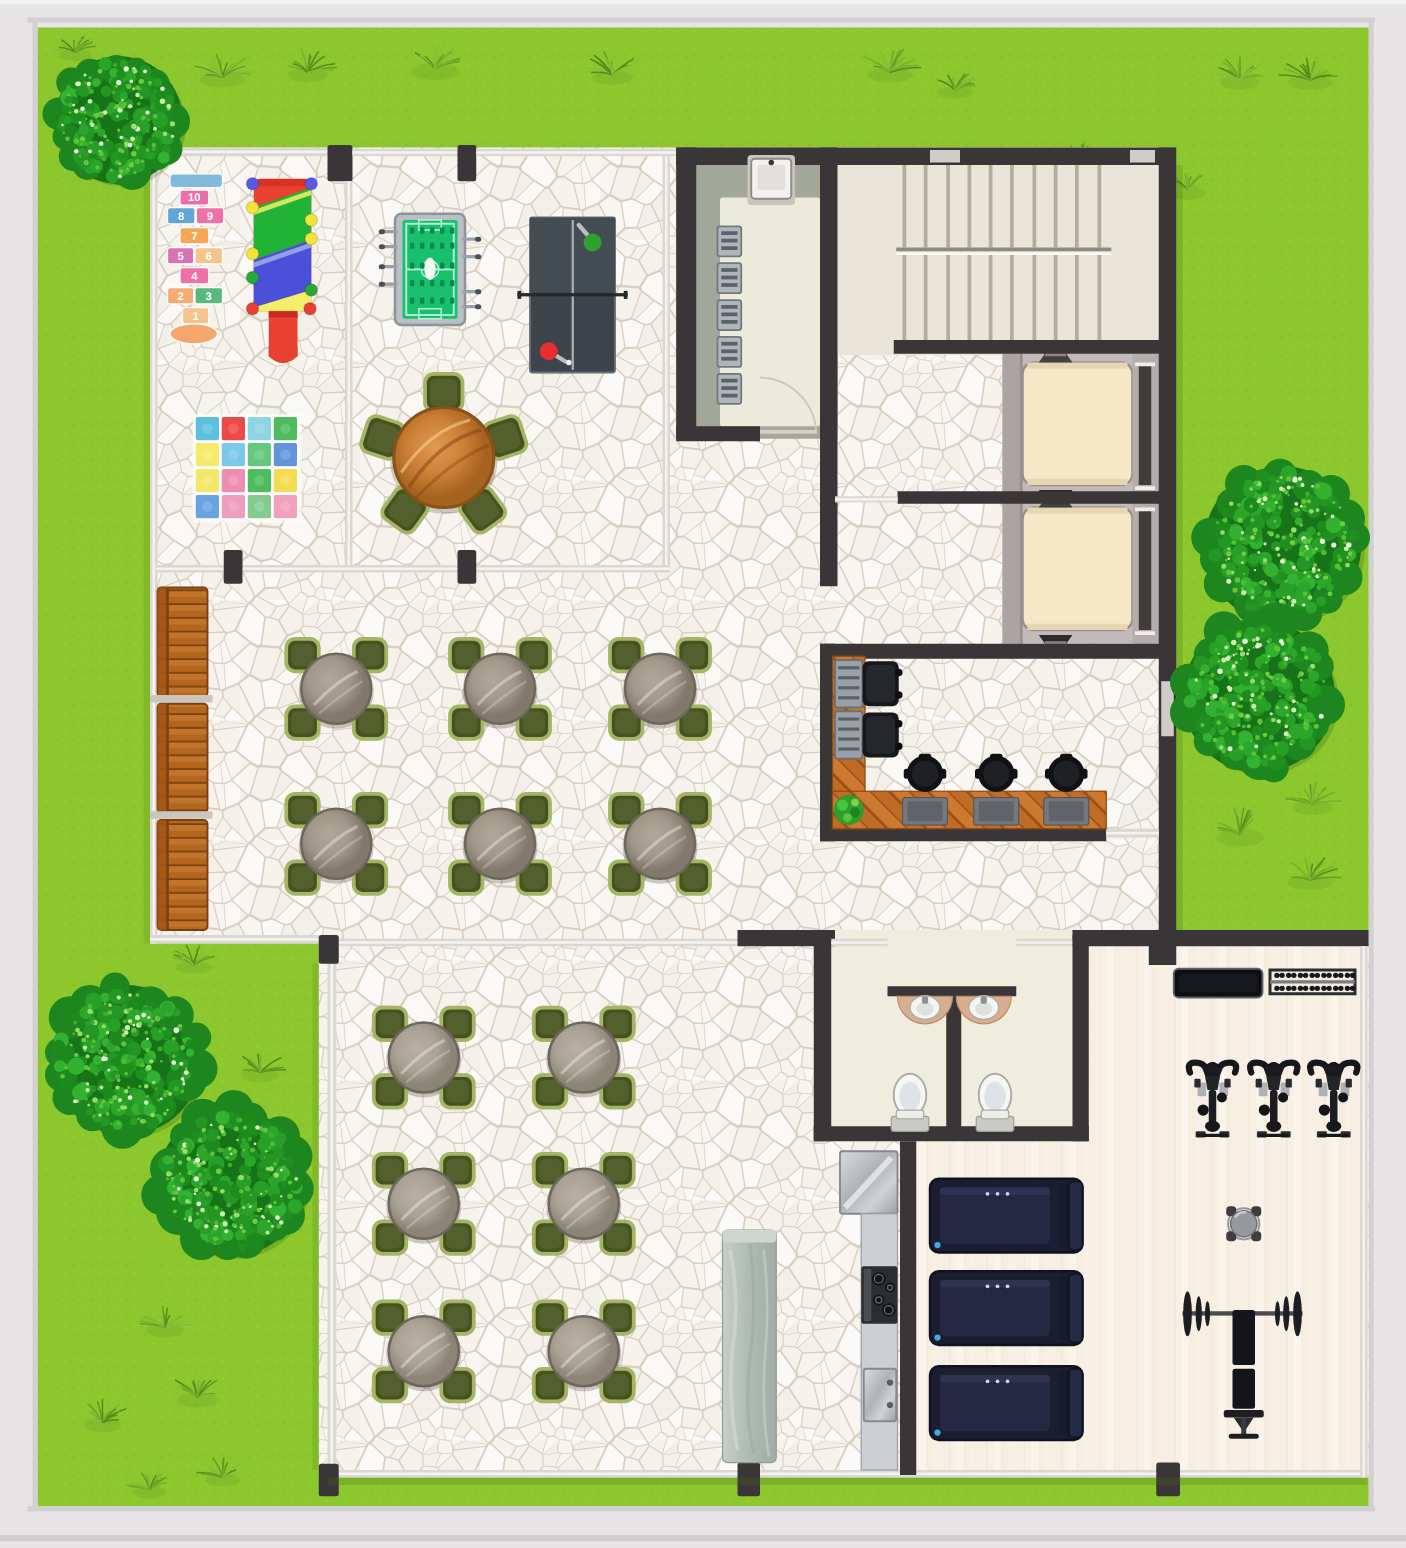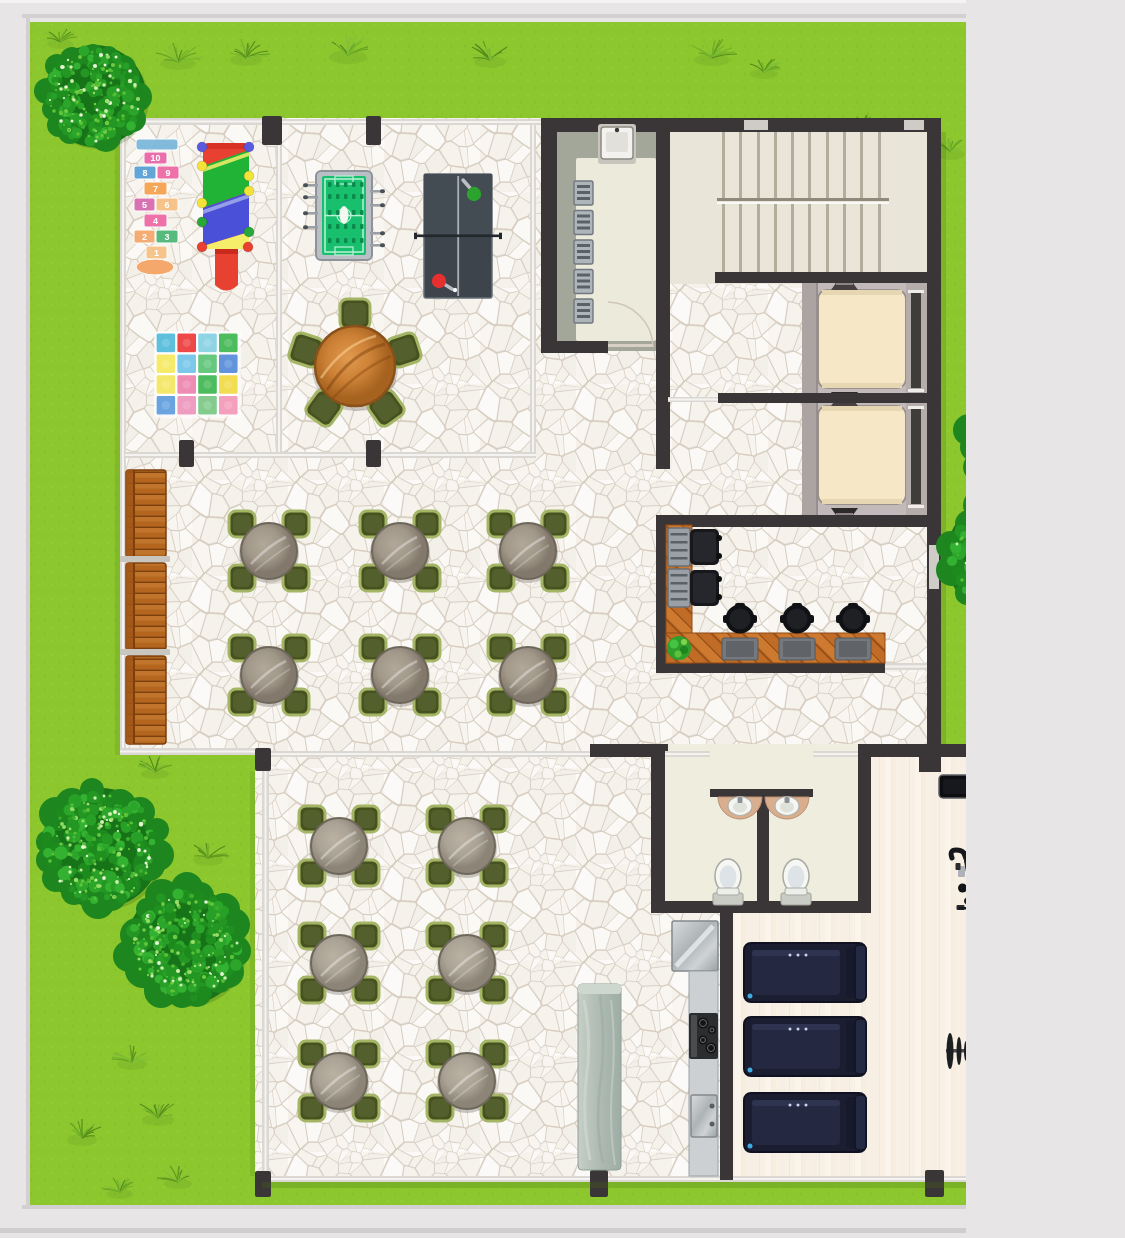--- a/index.html
+++ b/index.html
@@ -1,15 +1,15 @@
 <!DOCTYPE html>
 <html><head><meta charset="utf-8">
 <style>
 html,body{margin:0;padding:0;background:#e7e5e6;font-family:"Liberation Sans", sans-serif;}
-#plan{width:966px;height:1238px;overflow:hidden;filter:blur(0.4px);}
+#plan{width:1125px;height:1238px;overflow:hidden;filter:blur(0.4px);}
 </style></head>
 <body>
 <div id="plan">
 <svg width="1125" height="1238" viewBox="0 0 1125 1238">
 <defs>
 <pattern id="stone" width="96" height="96" patternUnits="userSpaceOnUse">
 <rect width="96" height="96" fill="#d8cec2"></rect>
 <path d="M-11.6,1.1 L-12.9,-1.9 L-13.3,-2.0 L-15.4,2.3 Z" fill="#f6f2ec"></path>
 <path d="M-13.4,-2.5 L-20.4,-4.3 L-19.1,-8.7 L-13.6,-17.7 L-7.1,-9.9 L-13.0,-2.4 Z" fill="#f9f6f2"></path>
 <path d="M-21.7,4.4 L-15.8,2.3 L-13.7,-1.9 L-20.7,-3.8 L-23.1,1.1 Z" fill="#f6f2ec"></path>

